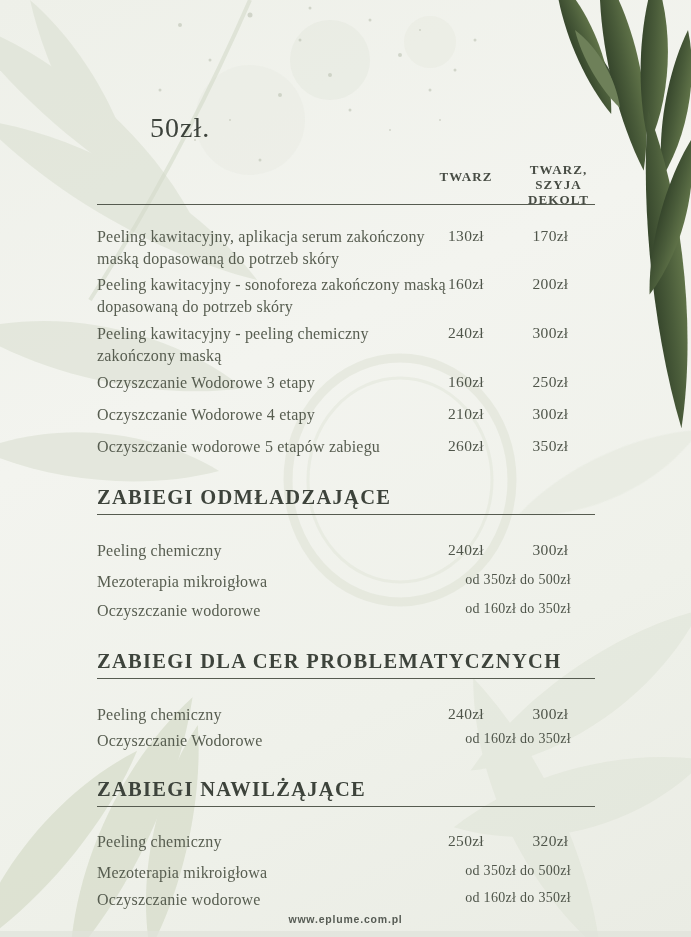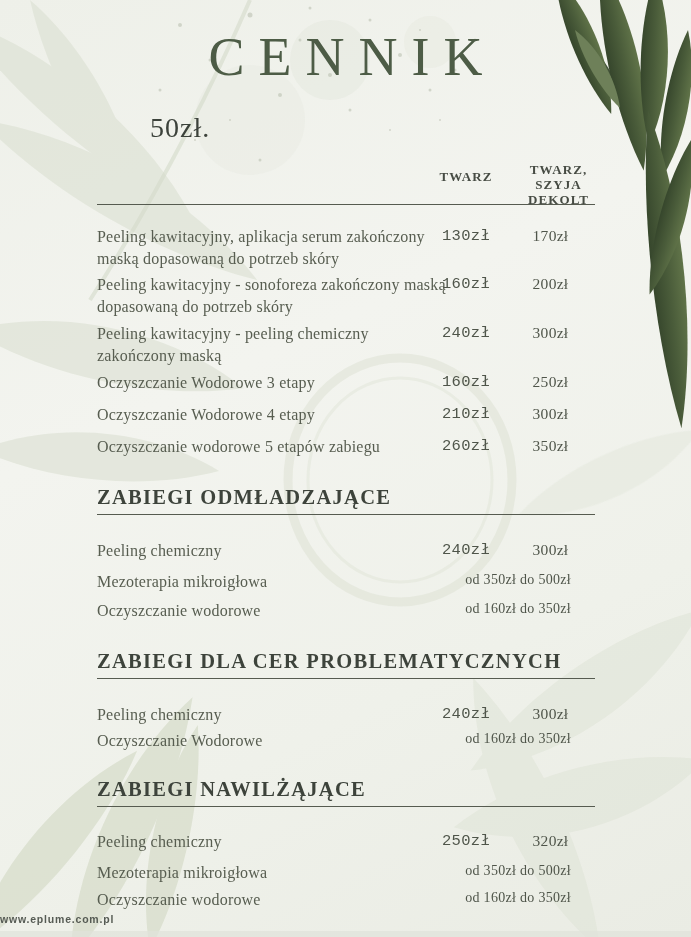--- a/index.html
+++ b/index.html
@@ -43,29 +43,29 @@
 
   .row{position:absolute; left:0; width:498px;}
   .rname{
     position:absolute; left:0; top:0; width:352px;
     font-size:16px; line-height:22px; color:#575d50; letter-spacing:0.2px;
   }
   .p1,.p2{
     position:absolute; top:1px; text-align:center;
     font-size:15.5px; color:#4f554a; letter-spacing:0.3px;
   }
-  .p1{left:330px; width:78px;font-family:Liberation Mono, monospace;}
+  .p1{left:330px; width:78px;}
   .p2{left:409px; width:89px;}
   .pr{
     position:absolute; top:1px; right:24px; text-align:right;
     font-size:14px; color:#4f554a; letter-spacing:0.3px;
   }
 
   .footer{
-    position:absolute; top:913px; left:0; width:100%; text-align:left;
+    position:absolute; top:913px; left:0; width:100%; text-align:center;
     font-family:"Liberation Sans","DejaVu Sans",sans-serif;
     font-size:10.5px; font-weight:bold; letter-spacing:0.8px; color:#565b54;
   }
   .bottom-edge{
     position:absolute; bottom:0; left:0; width:100%; height:6px;
     background:#dfe2da; opacity:.7;
   }
 </style>
 </head>
 <body>
@@ -140,21 +140,20 @@
       <path d="M0 0 C30 -14 70 -14 100 0 C70 10 30 10 0 0 Z" transform="translate(655,-25) rotate(92) scale(1.7,1.5)"></path>
       <path d="M0 0 C30 -14 70 -14 100 0 C70 10 30 10 0 0 Z" transform="translate(688,30) rotate(100) scale(1.5,1.3)"></path>
       <path d="M0 0 C30 -14 70 -14 100 0 C70 10 30 10 0 0 Z" transform="translate(648,110) rotate(84) scale(3.2,1.8)"></path>
       <path d="M0 0 C30 -14 70 -14 100 0 C70 10 30 10 0 0 Z" transform="translate(691,140) rotate(105) scale(1.6,1.4)"></path>
     </g>
     <path d="M0 0 C30 -14 70 -14 100 0 C70 10 30 10 0 0 Z" transform="translate(575,30) rotate(60) scale(0.9,0.8)" fill="#6e8059"></path>
   </svg>
 
   <div class="layer">
 
-    <div class="title">CENNIK</div>
 
     <div class="consult">
       <span class="cprice">50zł.</span>
     </div>
 
     <div class="section" style="top:160px">
       <div class="sec1-headwrap">
         <div class="colhead c1">TWARZ</div>
         <div class="colhead c2">
           <div>TWARZ, SZYJA</div>

